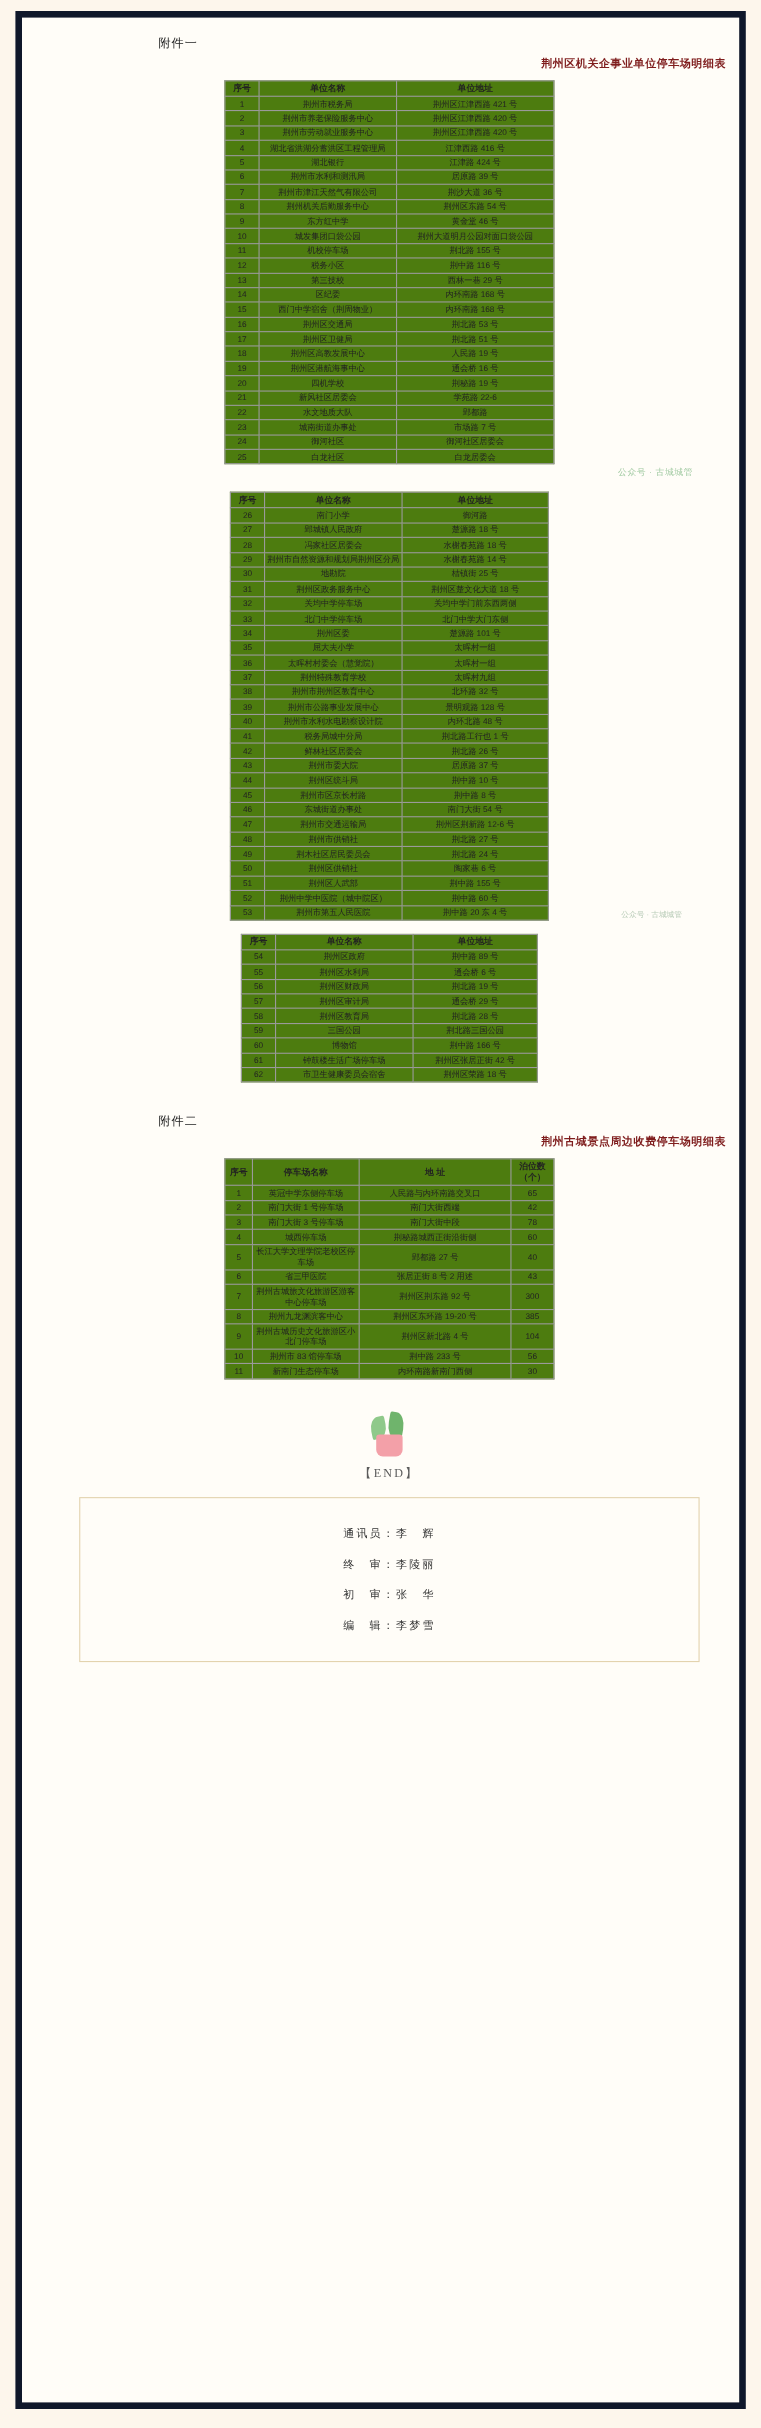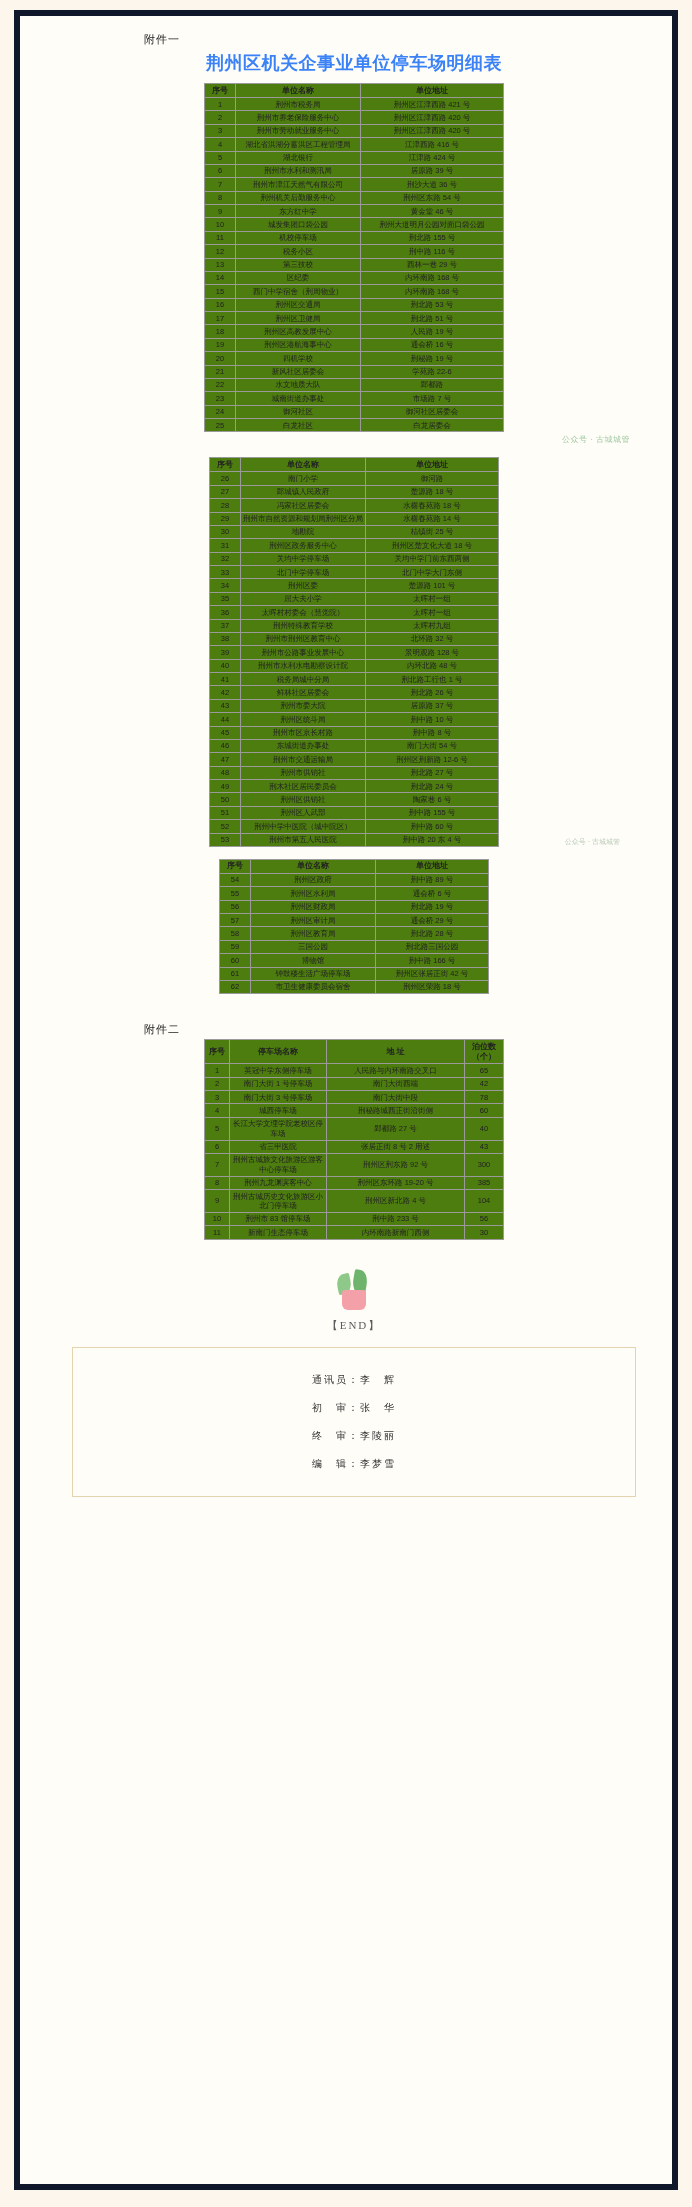--- a/index.html
+++ b/index.html
@@ -26,26 +26,26 @@
     min-height:2180px;
     position:relative;
   }
   .attach-label{
     font-size:11px;
     color:#222;
     margin:6px 0 2px 96px;
     letter-spacing:1px;
   }
   .doc-title{
-    text-align:center;
-    font-size:18px;
+    text-align:right;
+    font-size:10px;
     font-weight:bold;
     letter-spacing:0.5px;
     margin:4px 0 8px 0;
-    color:#3b82f6;
+    color:#7f1d1d;
   }
   table.tbl{
     border-collapse:collapse;
     margin:0 auto;
     background:#4d7c0f;
     table-layout:fixed;
   }
   table.t1{width:300px;}
   table.t2{width:290px;}
   table.t3{width:270px;}
@@ -498,20 +498,21 @@
             <td class="c-no">62</td>
             <td class="c-name">市卫生健康委员会宿舍</td>
             <td class="c-addr">荆州区荣路 18 号</td>
           </tr>
         </tbody>
     </table>
 
     <div class="spacer-lg"></div>
 
     <div class="attach-label">附件二</div>
+    <div class="doc-title">荆州古城景点周边收费停车场明细表</div>
 
     <table class="tbl t4">
       <thead>
         <tr>
           <th class="c-no">序号</th>
           <th class="c-name">停车场名称</th>
           <th class="c-addr">地    址</th>
           <th class="c-cnt">泊位数（个）</th>
         </tr>
       </thead>
@@ -589,19 +590,19 @@
       <div class="plant">
         <div class="leafL"></div>
         <div class="leafR"></div>
         <div class="pot"></div>
       </div>
       <div class="end-text">【END】</div>
     </div>
 
     <div class="credits">
       <div class="credit-row">通讯员：李　辉</div>
+      <div class="credit-row">终　审：李陵丽</div>
       <div class="credit-row">初　审：张　华</div>
-      <div class="credit-row">终　审：李陵丽</div>
       <div class="credit-row">编　辑：李梦雪</div>
     </div>
 
   </div>
 </div>
 
 </body></html>

